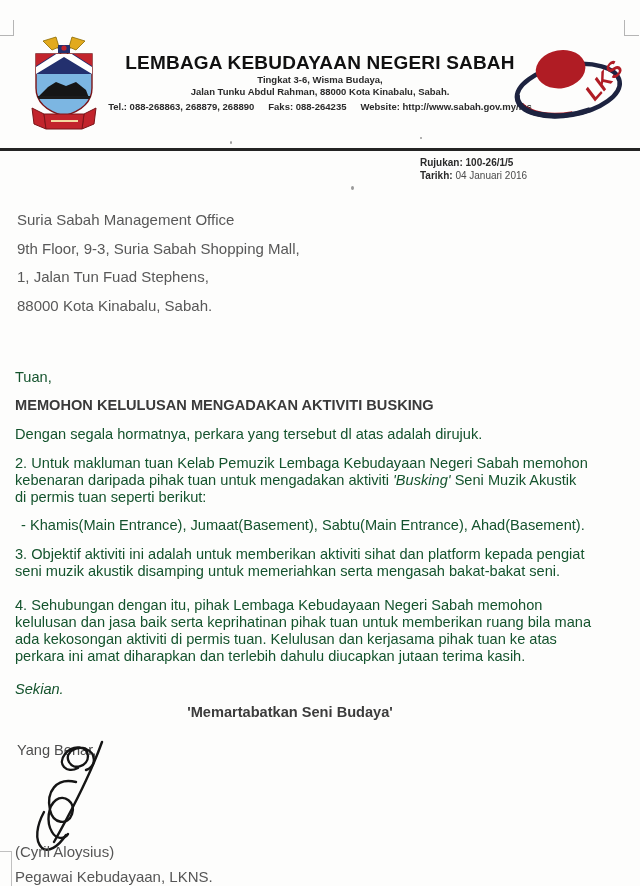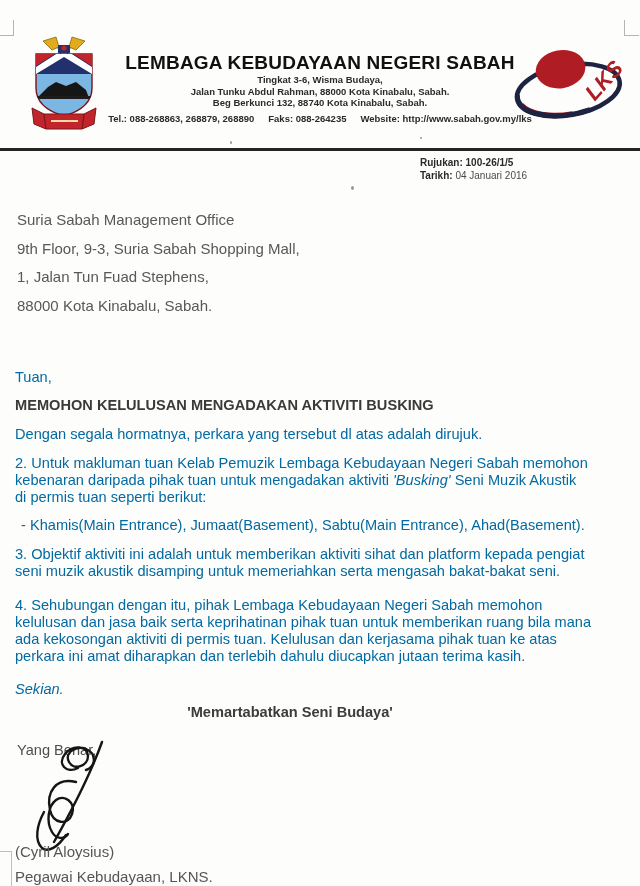--- a/index.html
+++ b/index.html
@@ -32,21 +32,21 @@
   .ref-block { position:absolute; left:420px; top:156px; font-size:10px; line-height:13px; color:#2a2a2a; }
   .ref-label { font-weight:bold; }
   .ref-value { font-weight:bold; }
   .ref-value.normal { font-weight:normal; color:#4a4a4a; }
 
   
   .recipient { position:absolute; left:17px; top:212px; font-size:15px; color:#585858; }
   .recipient div { line-height:16px; margin-bottom:12.5px; }
 
   
-  .txt { position:absolute; left:15px; width:614px; font-size:14.6px; line-height:17px; color:#0369a1; }
+  .txt { position:absolute; left:15px; width:614px; font-size:14.6px; line-height:17px; color:#14532d; }
   .salutation { top:369px; }
   .subject { top:397px; font-weight:bold; color:#3a3a3a; }
   .para-intro { top:426px; }
   .para2 { top:455px; }
   .schedule { top:517px;margin-left:6px; }
   .para3 { top:546px; }
   .para4 { top:597px; }
   .closing { top:681px;font-style:italic; }
   .motto { top:704px; left:0; width:580px; text-align:center; font-weight:bold; color:#3c3c3c; }
   .ital { font-style:italic; }
@@ -96,21 +96,20 @@
     <polygon points="6,72 18,78 20,93 8,88" fill="#c2242c" stroke="#7a1418" stroke-width="1"></polygon>
     <polygon points="70,72 58,78 56,93 68,88" fill="#c2242c" stroke="#7a1418" stroke-width="1"></polygon>
     <polygon points="18,78 58,78 56,93 20,93" fill="#c2242c" stroke="#7a1418" stroke-width="1"></polygon>
     <rect x="25" y="84" width="27" height="2" fill="#f4d9a0"></rect>
   </svg>
 
   <div class="head-center">
     <div class="org-name">LEMBAGA KEBUDAYAAN NEGERI SABAH</div>
     <div class="head-line first">Tingkat 3-6, Wisma Budaya,</div>
     <div class="head-line">Jalan Tunku Abdul Rahman, 88000 Kota Kinabalu, Sabah.</div>
-    <div class="head-line">Beg Berkunci 132, 88740 Kota Kinabalu, Sabah.</div>
     <div class="contact-line"><span>Tel.: 088-268863, 268879, 268890</span><span>Faks: 088-264235</span><span>Website: http://www.sabah.gov.my/lks</span></div>
   </div>
 
   <svg class="lks-logo" width="118" height="96" viewBox="0 0 118 96">
     <g transform="rotate(-10 59 48)">
       <ellipse cx="58" cy="50" rx="52" ry="25" fill="none" stroke="#1d2340" stroke-width="4.5"></ellipse>
       <path d="M10,56 A50,23 0 0 0 58,73" fill="none" stroke="#b01c24" stroke-width="3.2"></path>
       <ellipse cx="54" cy="28" rx="25" ry="19" fill="#b01c24"></ellipse>
       <path d="M7,46 A52,25 0 0 0 76,73" fill="none" stroke="#1d2340" stroke-width="5"></path>
       <text x="0" y="0" transform="translate(82,66) rotate(-38)" font-family="'Liberation Sans','DejaVu Sans',sans-serif" font-size="22" font-weight="bold" font-style="italic" fill="#b01c24">LKS</text>

